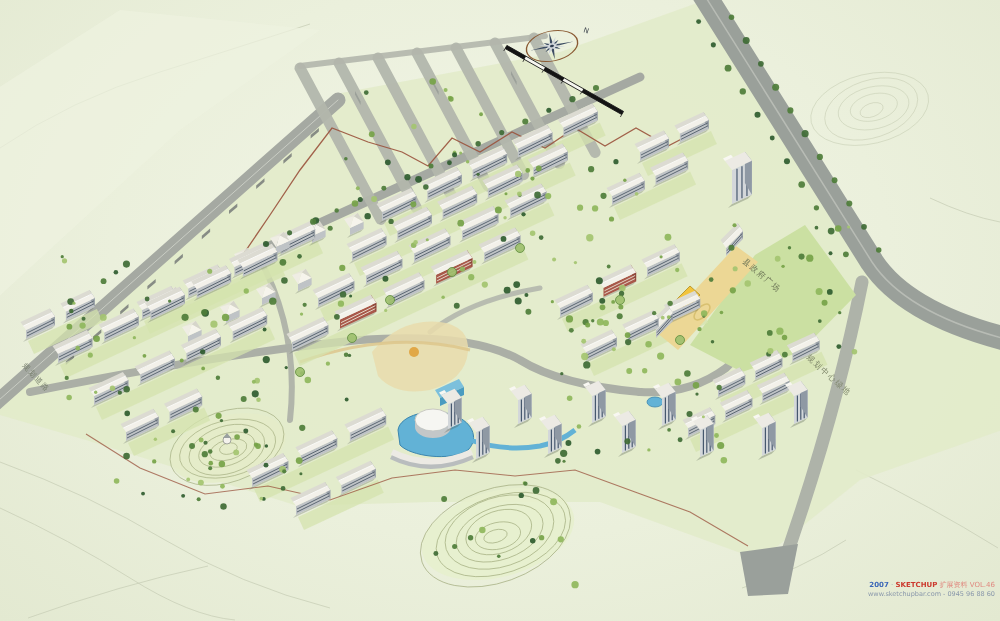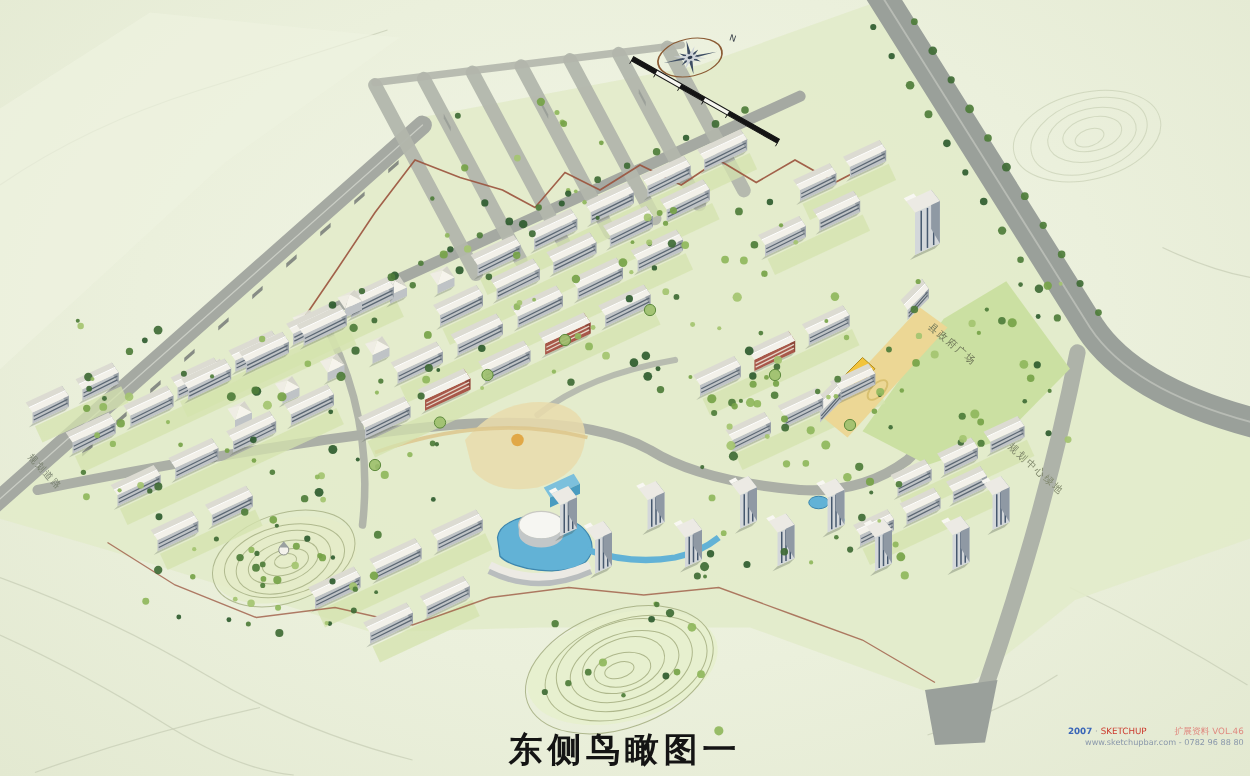--- a/index.html
+++ b/index.html
@@ -13,22 +13,22 @@
   #view-title{
     position:absolute;left:0;right:0;top:582px;text-align:center;
     font-size:27px;font-weight:bold;color:#141414;letter-spacing:4px;
   }
   #watermark{
     position:absolute;right:5px;bottom:22px;text-align:right;
     font-size:7px;line-height:9px;white-space:nowrap;
   }
   #watermark .wm-year{color:#3a66b8;font-weight:bold;}
   #watermark .wm-sep{color:#9aa0a8;}
-  #watermark .wm-brand{color:#cc3a2e;font-weight:normal;}
-  #watermark .wm-series{color:#e08a80;margin-left:20px;}
+  #watermark .wm-brand{color:#cc3a2e;font-weight:bold;}
+  #watermark .wm-series{color:#e08a80;}
   #watermark .wm-line2{color:#8a98ab;font-size:6.5px;}
 </style>
 </head>
 <body>
 
 <div id="canvas">
   <svg id="scene" viewBox="0 0 1000 621" width="1000" height="621">
     <g id="underlay">
         <path d="M0,462 Q90,495 165,540 T330,608" stroke="#c9cfb8" stroke-width="1" fill="none" opacity="0.8"></path>
         <path d="M0,508 Q70,540 130,578 T235,620" stroke="#c9cfb8" stroke-width="1" fill="none" opacity="0.8"></path>
@@ -1281,24 +1281,23 @@
         </g>
       </g>
     <g id="labels">
       <text class="maplabel" transform="translate(22,366) rotate(47)" font-size="7.5" fill="#78806e">规划道路</text>
       <text class="maplabel" transform="translate(742,262) rotate(40)" font-size="8" fill="#6d7557">县政府广场</text>
       <text class="maplabel" transform="translate(806,358) rotate(42)" font-size="8" fill="#7c8468">规划中心绿地</text>
       <text transform="translate(583,32) rotate(18)" font-size="7" fill="#3c434c" font-family="DejaVu Sans, sans-serif">N</text>
     </g>
   </svg>
 
-  <div id="view-title">东侧鸟瞰图一</div>
 
   <div id="watermark">
     <div>
       <span class="wm-year">2007</span>
       <span class="wm-sep">·</span>
       <span class="wm-brand">SKETCHUP</span>
       <span class="wm-series">扩展资料 VOL.46</span>
     </div>
-    <div class="wm-line2">www.sketchupbar.com - 0782 96 88 80</div>
+    <div class="wm-line2">www.sketchupbar.com - 0945 96 88 60</div>
   </div>
 </div>
 
 </body></html>

